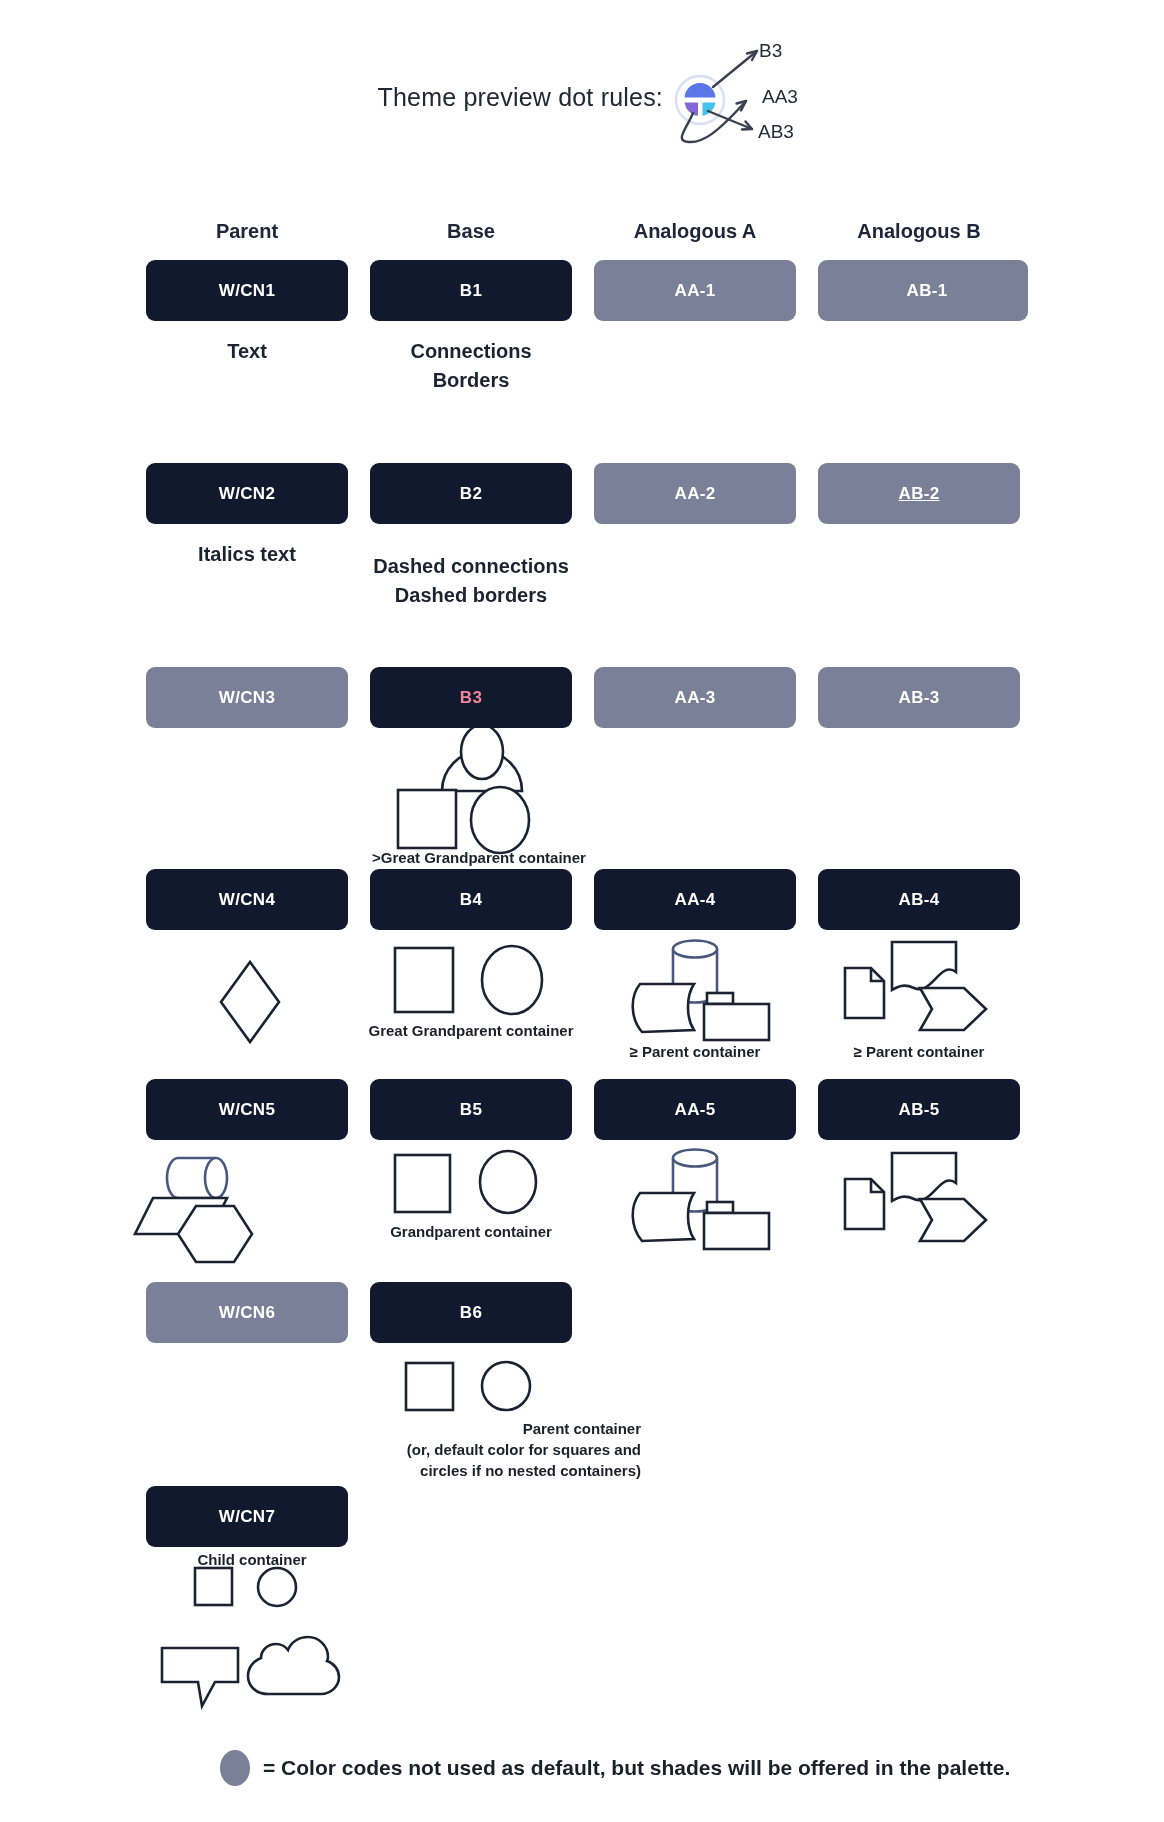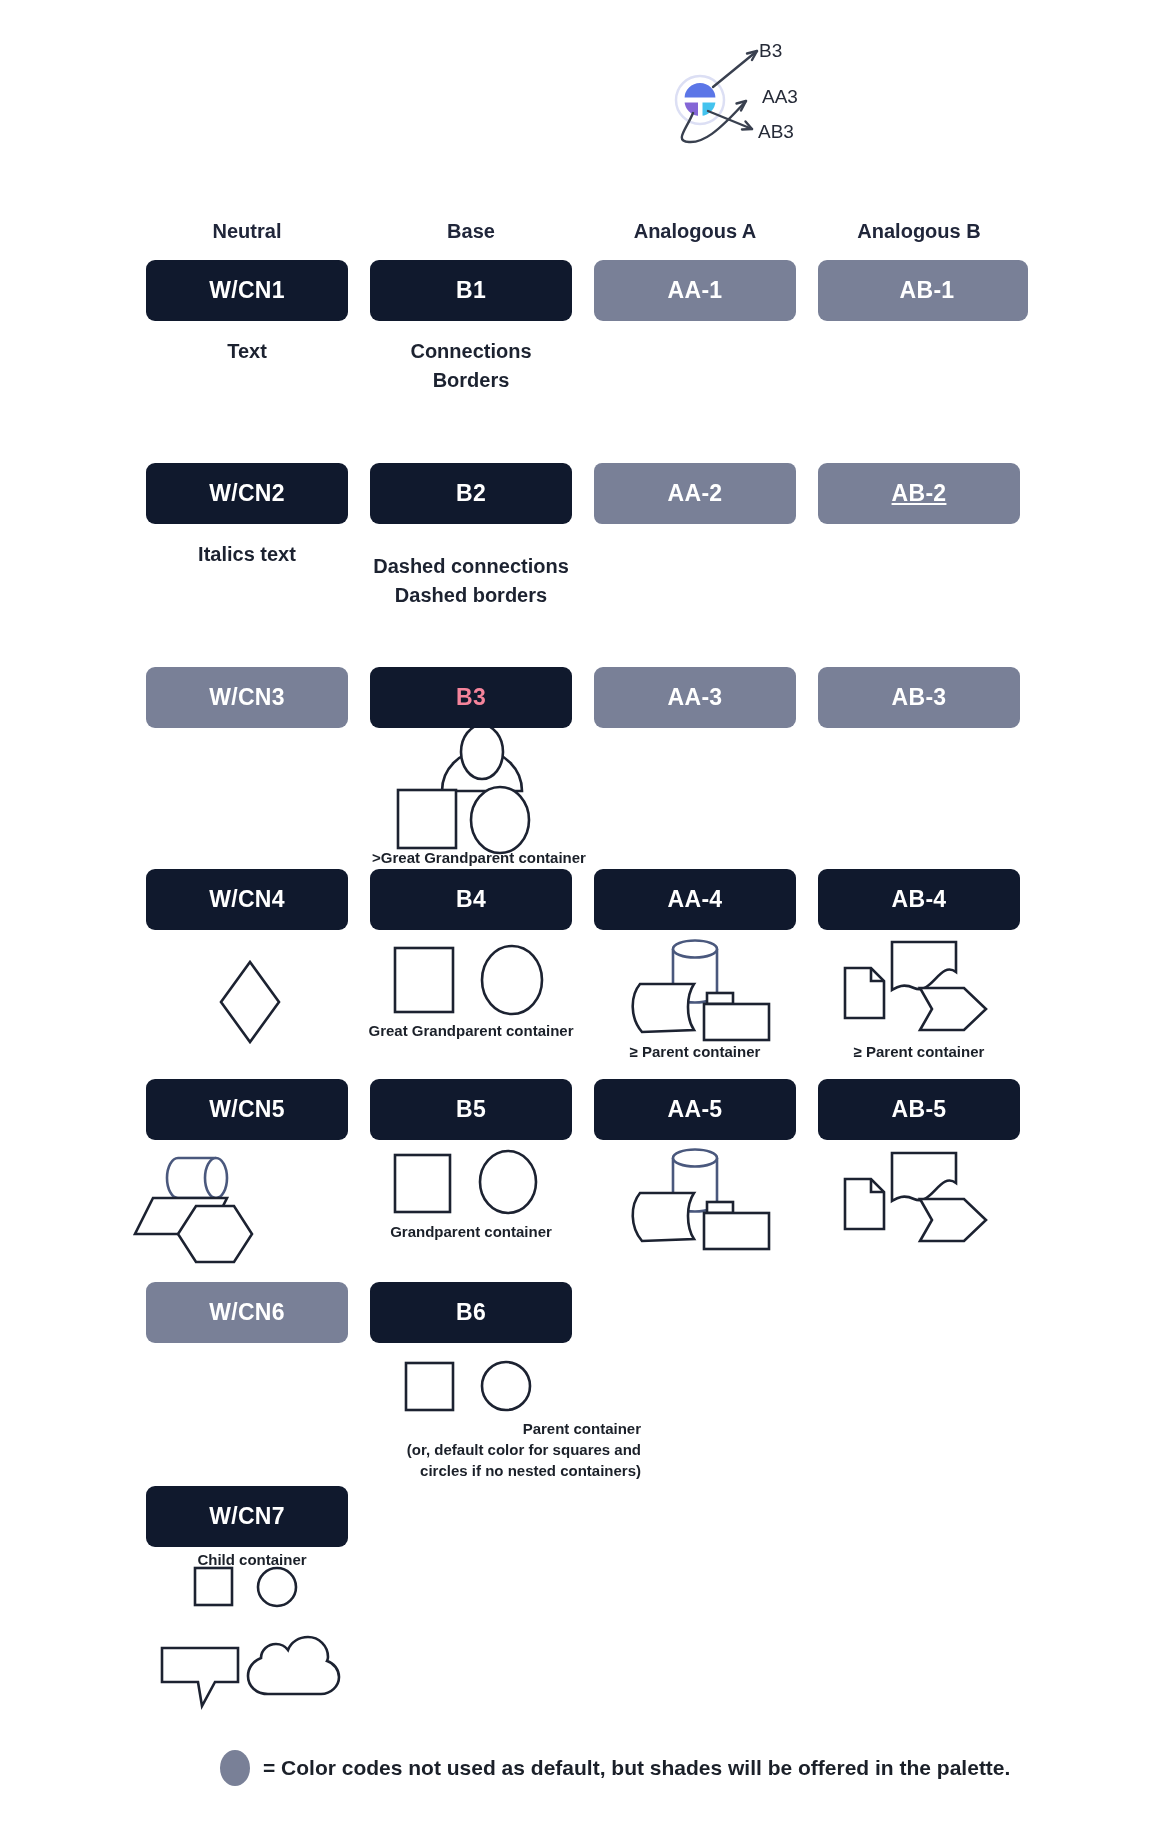--- a/index.html
+++ b/index.html
@@ -12,21 +12,21 @@
     font-size:25px;font-weight:500;color:#222734;text-align:right;
     letter-spacing:.2px;
   }
   .dot-label{font-size:19px;font-weight:400;color:#262b38;}
   .col-header{
     font-size:20px;font-weight:700;color:#20263a;text-align:center;
   }
   .pill{
     position:absolute;width:202px;height:61px;border-radius:9px;
     display:flex;align-items:center;justify-content:center;
-    font-size:23px;font-weight:700;color:#ffffff;letter-spacing:.3px;
+    font-size:17px;font-weight:700;color:#ffffff;letter-spacing:.3px;
   }
   .pill.dark{background:#10192d;}
   .pill.gray{background:#798097;}
   .pill.accent{color:#f5849b;}
   .note{
     position:absolute;font-weight:700;color:#1c2230;text-align:center;
     font-size:20px;line-height:1.15;
   }
   .cap{
     position:absolute;font-weight:700;color:#1b2029;text-align:center;
@@ -39,20 +39,21 @@
   svg{position:absolute;left:0;top:0;}
   .shape{fill:#ffffff;stroke:#1c2231;stroke-width:2.6;stroke-linejoin:miter;}
   .shape-blue{fill:#ffffff;stroke:#4a587d;stroke-width:2.6;}
   .arrow{fill:none;stroke:#39404f;stroke-width:2.4;stroke-linecap:round;}
 </style>
 </head>
 <body>
 
 <div id="canvas">
 
+  <div class="abs title" style="left:300px;top:83px;width:363px;">Theme preview dot rules:</div>
 
   <svg width="1164" height="1822" viewBox="0 0 1164 1822">
 
     <g>
       <circle cx="700" cy="100" r="24" fill="#ffffff" stroke="#dcdff4" stroke-width="2.5"></circle>
       <path d="M 683.5 98.5 A 16.5 16.5 0 0 1 716.5 98.5 Z" stroke="#ffffff" stroke-width="2" fill="#5b76e7"></path>
       <path d="M 699 101.5 L 683.5 101.5 A 16.5 16.5 0 0 0 699 117 Z" stroke="#ffffff" stroke-width="2" fill="#8466d6"></path>
       <path d="M 701.5 101.5 L 701.5 117 A 16.5 16.5 0 0 0 716.5 101.5 Z" stroke="#ffffff" stroke-width="2" fill="#44c3ee"></path>
     </g>
 
@@ -130,21 +131,21 @@
 
     <g>
       <ellipse cx="235" cy="1768" rx="15" ry="18" fill="#798097"></ellipse>
     </g>
   </svg>
 
   <div class="abs dot-label" style="left:759px;top:40px;">B3</div>
   <div class="abs dot-label" style="left:762px;top:86px;">AA3</div>
   <div class="abs dot-label" style="left:758px;top:121px;">AB3</div>
 
-  <div class="abs col-header" style="left:146px;top:220px;width:202px;">Neutral</div>
+  <div class="abs col-header" style="left:146px;top:220px;width:202px;">Parent</div>
   <div class="abs col-header" style="left:370px;top:220px;width:202px;">Base</div>
   <div class="abs col-header" style="left:594px;top:220px;width:202px;">Analogous A</div>
   <div class="abs col-header" style="left:818px;top:220px;width:202px;">Analogous B</div>
 
   <div class="pill dark" style="left:146px;top:260px;">W/CN1</div>
   <div class="pill dark" style="left:370px;top:260px;">B1</div>
   <div class="pill gray" style="left:594px;top:260px;">AA-1</div>
   <div class="pill gray" style="left:818px;top:260px;padding-left:8px;">AB-1</div>
   <div class="note" style="left:146px;top:340px;width:202px;">Text</div>
   <div class="note" style="left:370px;top:340px;width:202px;">Connections</div>

